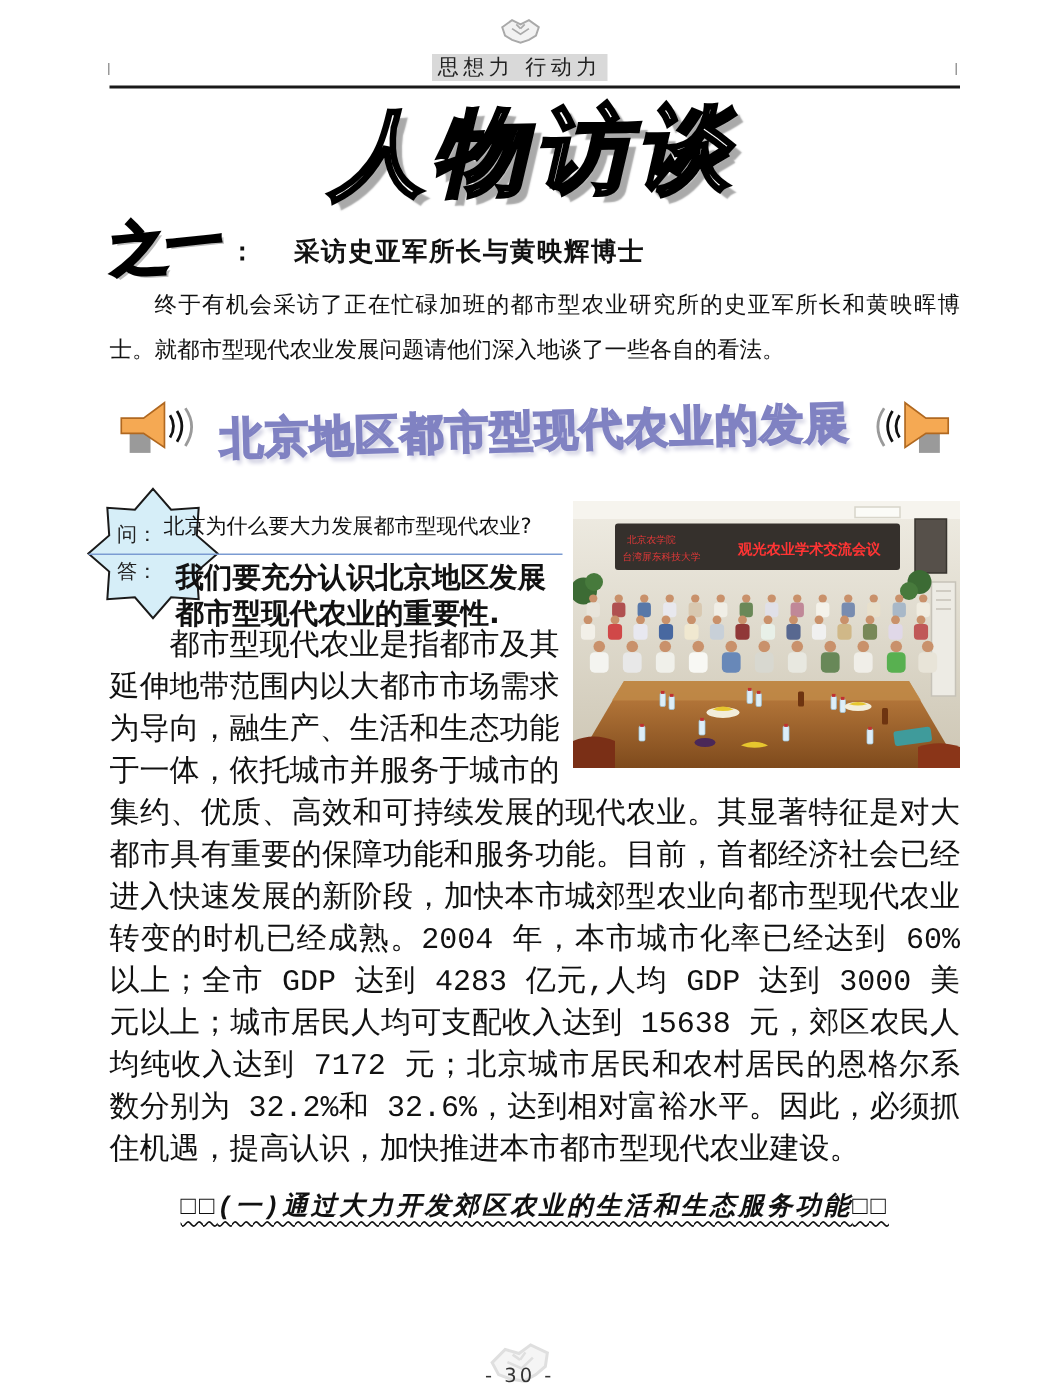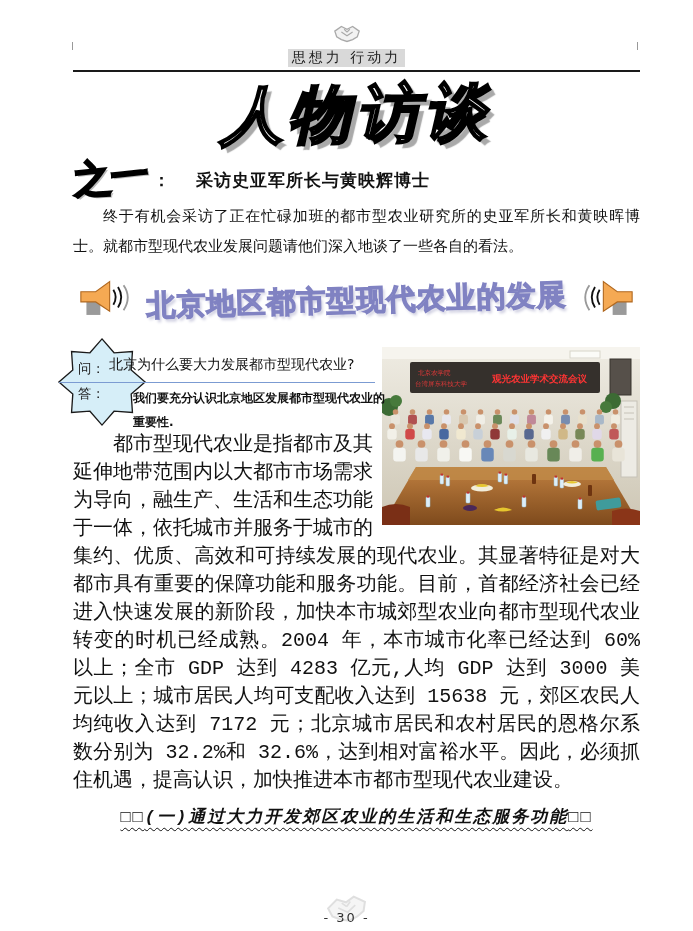--- a/index.html
+++ b/index.html
@@ -2,21 +2,21 @@
 <html><head>
 <meta charset="utf-8">
 <style>
   * { margin:0; padding:0; box-sizing:border-box; }
   html,body { background:#ffffff; }
   body { width:693px; height:931px; position:relative; overflow:hidden;
          font-family:"DejaVu Sans","Liberation Sans",sans-serif; color:#111; }
   .page { position:absolute; inset:0; background:#fff; overflow:hidden; }
 
   
-  .hdr { text-align:center; padding-top:22px; }
+  .hdr { text-align:center; padding-top:9px; }
   .hs-wrap { display:inline-block; line-height:0; }
   .motto { display:block; margin:1px auto 0; width:max-content; background:#d9d9d9;
            font-size:14px; letter-spacing:3px; padding:0 4px; color:#222; }
   .rule { border-bottom:2px solid #1a1a1a; margin:3px 53px 0 73px; }
   .tick { position:absolute; width:1px; height:8px; background:#999; top:42px; }
   .tick-l { left:72px; } .tick-r { left:637px; }
 
   .content { padding:0 53px 0 73px; }
 
   
@@ -47,22 +47,22 @@
   
   .flow { margin-top:10px; }
   .photo { float:right; width:258px; height:178px; margin:6px 0 4px 9px; line-height:0; }
   .photo svg { width:100%; height:100%; }
 
   .qa { position:relative; width:300px; height:90px; }
   .star-svg { position:absolute; left:-16px; top:-4px; width:90px; height:90px; }
   .qline { position:absolute; left:-14px; right:-2px; top:41px; height:1px; background:#7b9bd2; }
   .q-text { position:absolute; left:36px; top:13px; width:258px; font-weight:normal;
             font-size:14px; line-height:20px; }
-  .a-text { position:absolute; left:60px; top:45px; width:258px; font-weight:bold;
-            font-size:12px; line-height:24px; }
+  .a-text { position:absolute; left:44px; top:45px; width:258px; font-weight:bold;
+            font-size:19px; line-height:24px; }
   .star-lab { font-size:14px; fill:#222; }
 
   .body-p { font-size:20px; line-height:28px; text-align:justify; text-indent:2em;
             word-break:break-all; }
 
   .sec-h { clear:both; text-align:center; font-size:17px; font-weight:bold; font-style:italic;
     margin:10px 0 6px; letter-spacing:2px;
     text-decoration:underline; text-decoration-style:wavy; text-decoration-thickness:1px;
     text-underline-offset:5px; }
 

